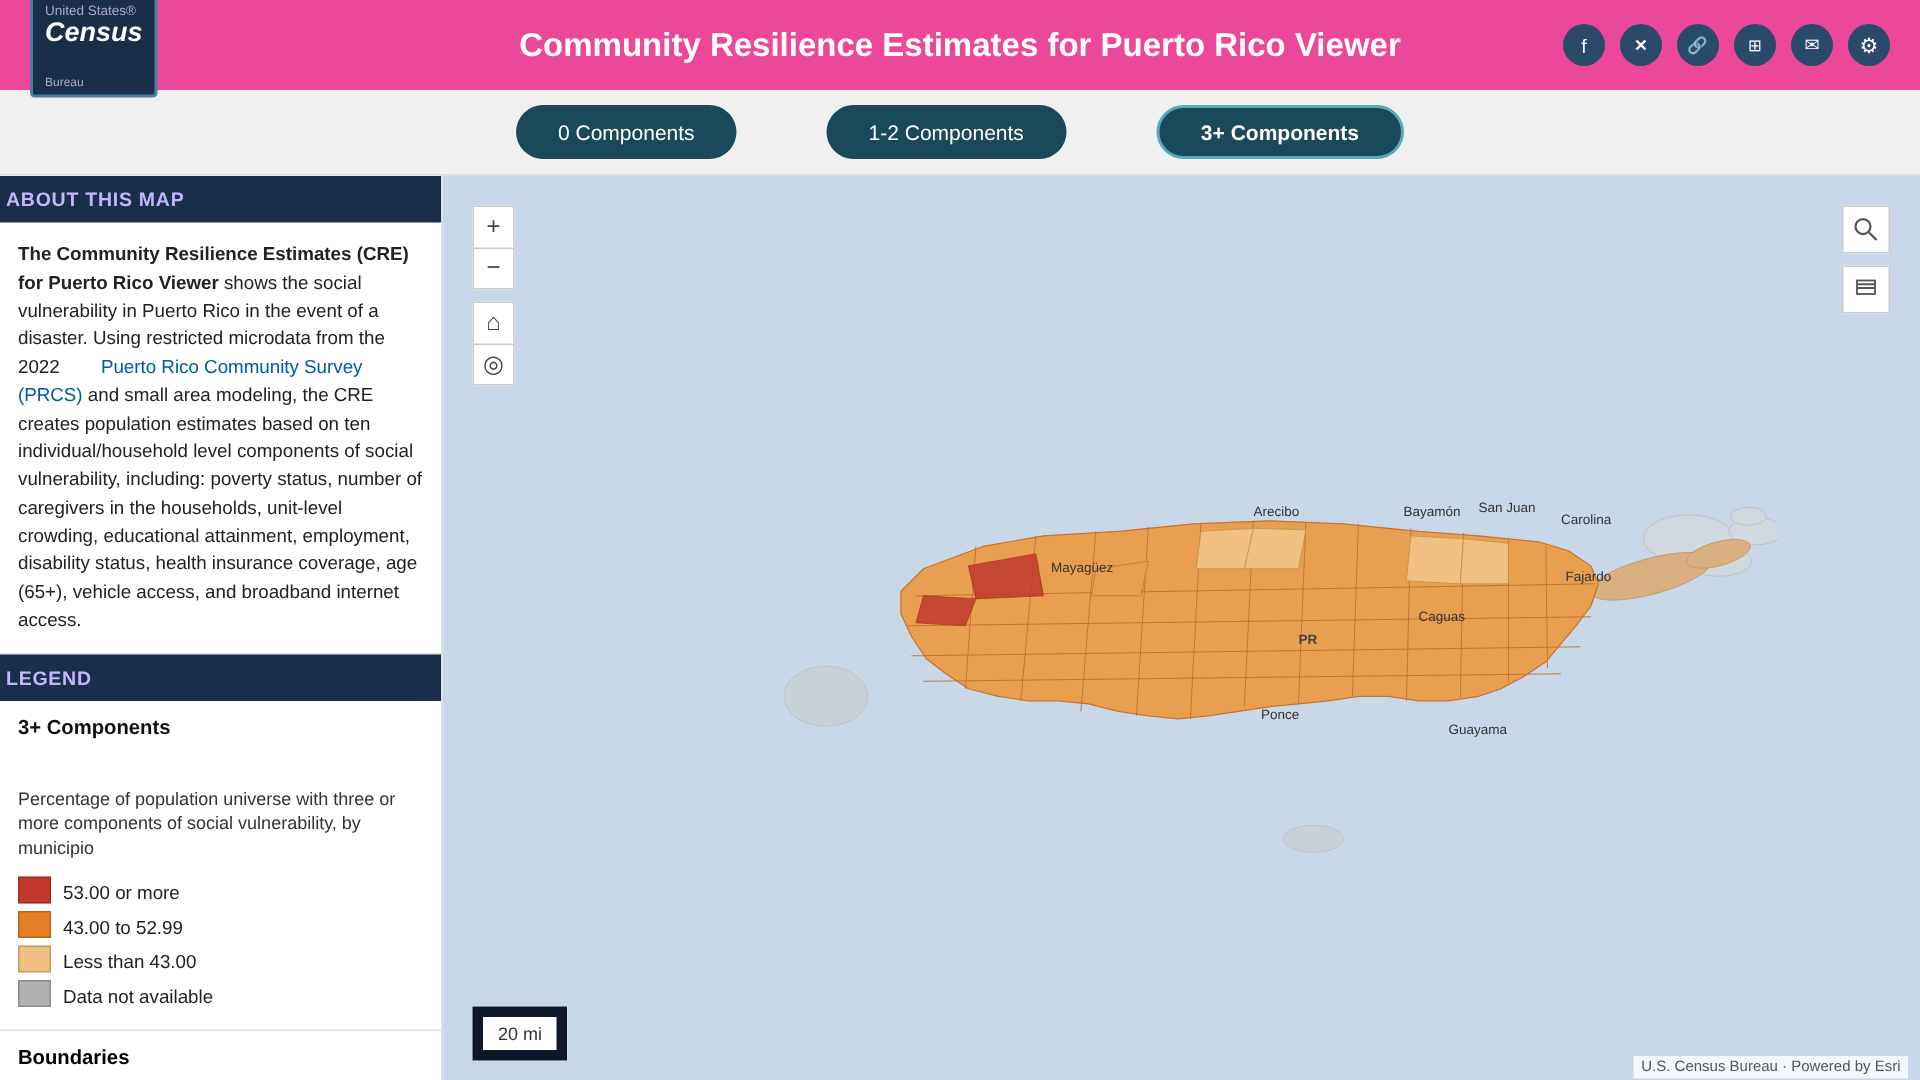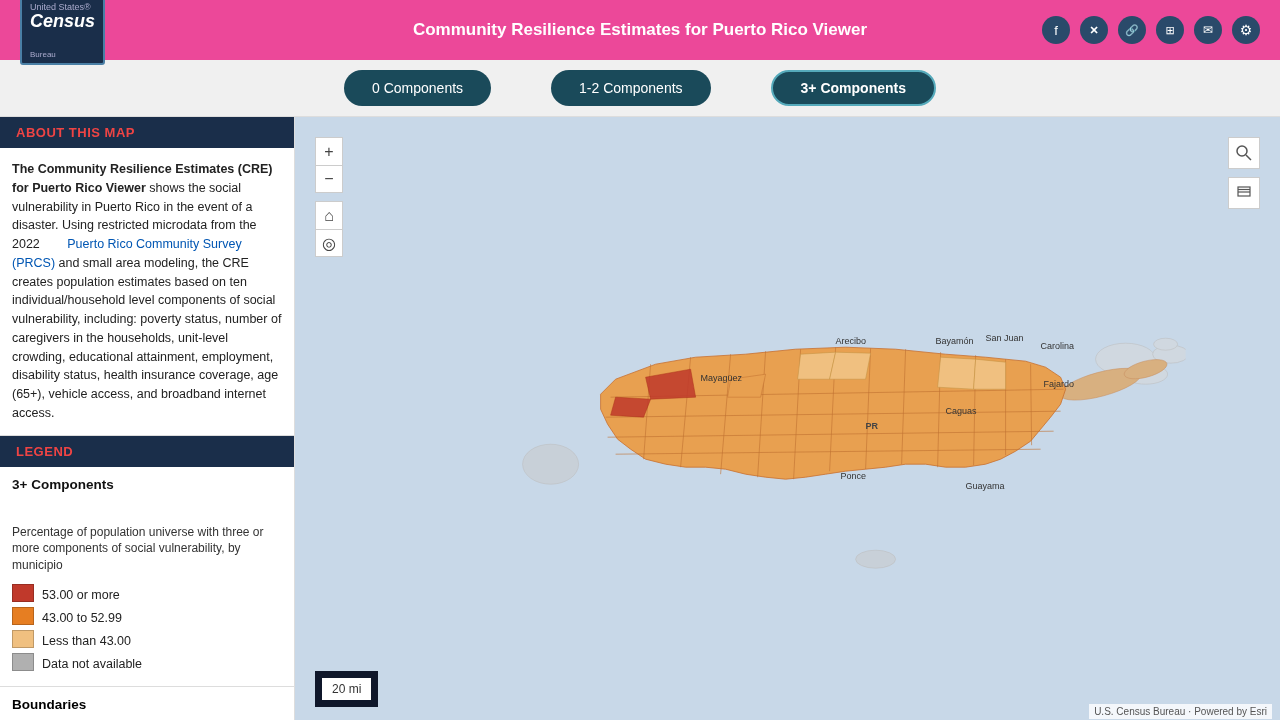--- a/index.html
+++ b/index.html
@@ -13,21 +13,21 @@
       align-items: center;
       justify-content: space-between;
       padding: 0 20px;
       height: 60px;
       position: relative;
     }
     #header-title {
       position: absolute;
       left: 50%;
       transform: translateX(-50%);
-      font-size: 17px;
+      font-size: 22px;
       font-weight: bold;
       color: white;
       white-space: nowrap;
     }
     .logo-area {
       display: flex;
       align-items: center;
     }
     .logo-box {
       background: #1a2e4a;
@@ -91,22 +91,22 @@
     #sidebar {
       width: 295px;
       min-width: 295px;
       background: #fff;
       overflow-y: auto;
       border-right: 1px solid #ddd;
       font-size: 13px;
     }
     .sidebar-section-header {
       background: #1a2e4a;
-      color: #ef4444;
-      padding: 8px 16px;
+      color: #c4b5fd;
+      padding: 8px 4px;
       font-size: 13px;
       font-weight: bold;
       letter-spacing: 0.5px;
     }
     .sidebar-content {
       padding: 12px;
     }
     .sidebar-content p {
       font-size: 12.5px;
       line-height: 1.5;

